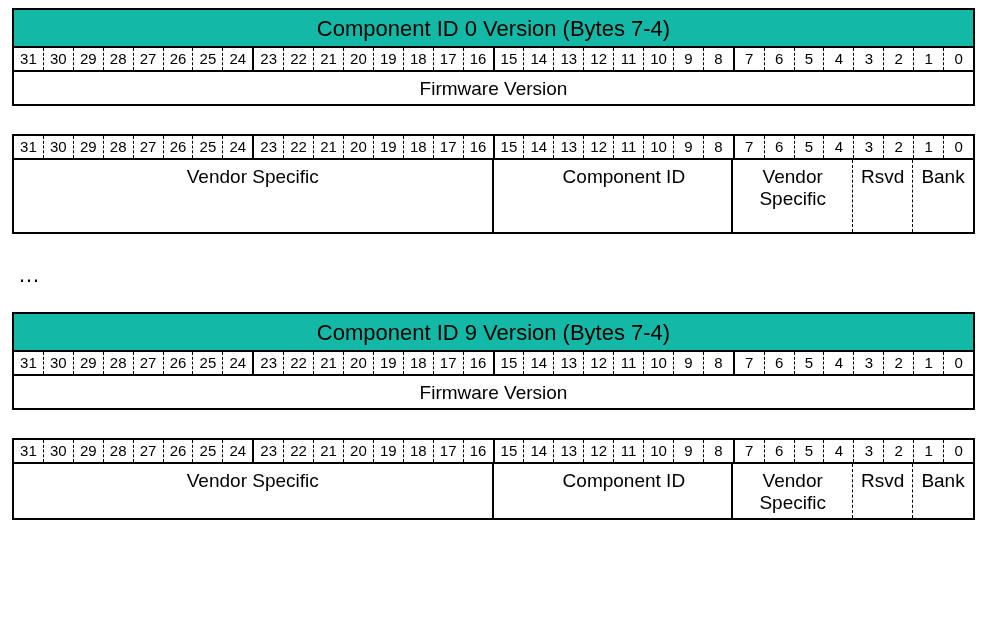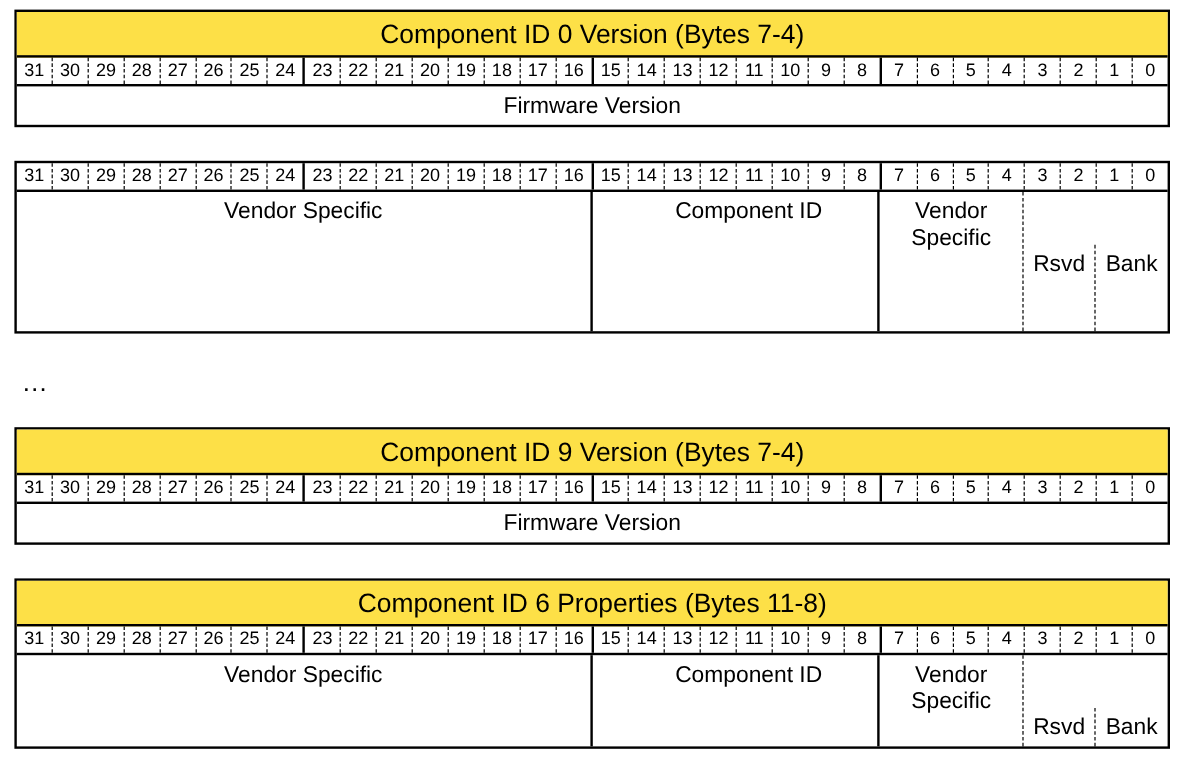--- a/index.html
+++ b/index.html
@@ -8,21 +8,21 @@
     margin: 0;
     padding: 8px 12px;
     width: 987px;
     box-sizing: border-box;
   }
   .register {
     border: 2.5px solid #000;
     margin-bottom: 28px;
   }
   .title {
-    background: #fde047;
+    background: #14b8a6;
     text-align: center;
     font-size: 22px;
     padding: 6px 0 4px 0;
     border-bottom: 2.5px solid #000;
   }
   .bitrow {
     display: flex;
     border-bottom: 2.5px solid #000;
     font-size: 15px;
     line-height: 22px;
@@ -50,21 +50,21 @@
     border-right: 2.5px solid #000;
   }
   .field.dash-sep {
     border-right: 1.5px dashed #000;
   }
   .field:last-child { border-right: none; }
   .w32  { flex: 0 0 100%; }
   .w16  { flex: 0 0 50%;  }
   .w8   { flex: 0 0 25%; padding-left: 23px;  }
   .w4   { flex: 0 0 12.5%; }
-  .w2   { flex: 0 0 6.25%; margin-top: 44px; }
+  .w2   { flex: 0 0 6.25%; }
   .tall { min-height: 72px; }
   .ellipsis {
     font-size: 22px;
     margin: 0 0 24px 6px;
   }
 </style>
 </head>
 <body>
 
 <div id="container">
@@ -186,21 +186,20 @@
         <div class="bitcell">3</div>
         <div class="bitcell">2</div>
         <div class="bitcell">1</div>
         <div class="bitcell">0</div>
       </div>
       <div class="fieldrow">
         <div class="field w32">Firmware Version</div>
       </div>
     </div>
     <div class="register">
-      <div class="title">Component ID 6 Properties (Bytes 11-8)</div>
       <div class="bitrow">
         <div class="bitcell">31</div>
         <div class="bitcell">30</div>
         <div class="bitcell">29</div>
         <div class="bitcell">28</div>
         <div class="bitcell">27</div>
         <div class="bitcell">26</div>
         <div class="bitcell">25</div>
         <div class="bitcell byte-sep">24</div>
         <div class="bitcell">23</div>

